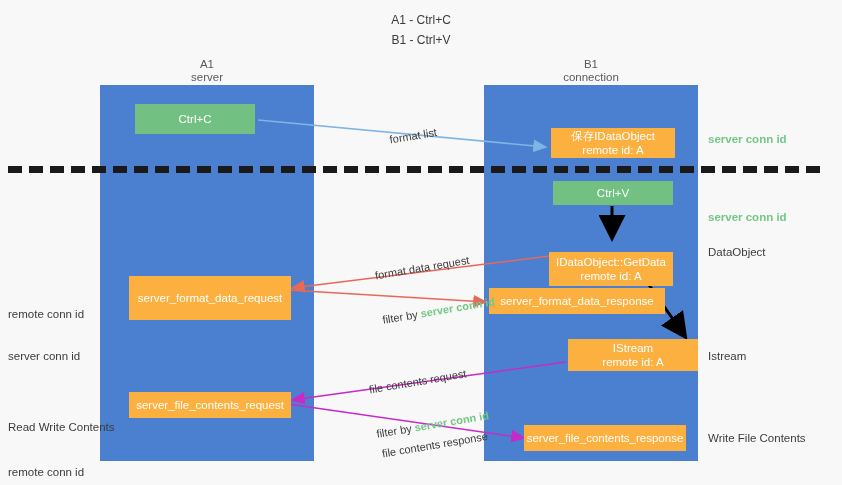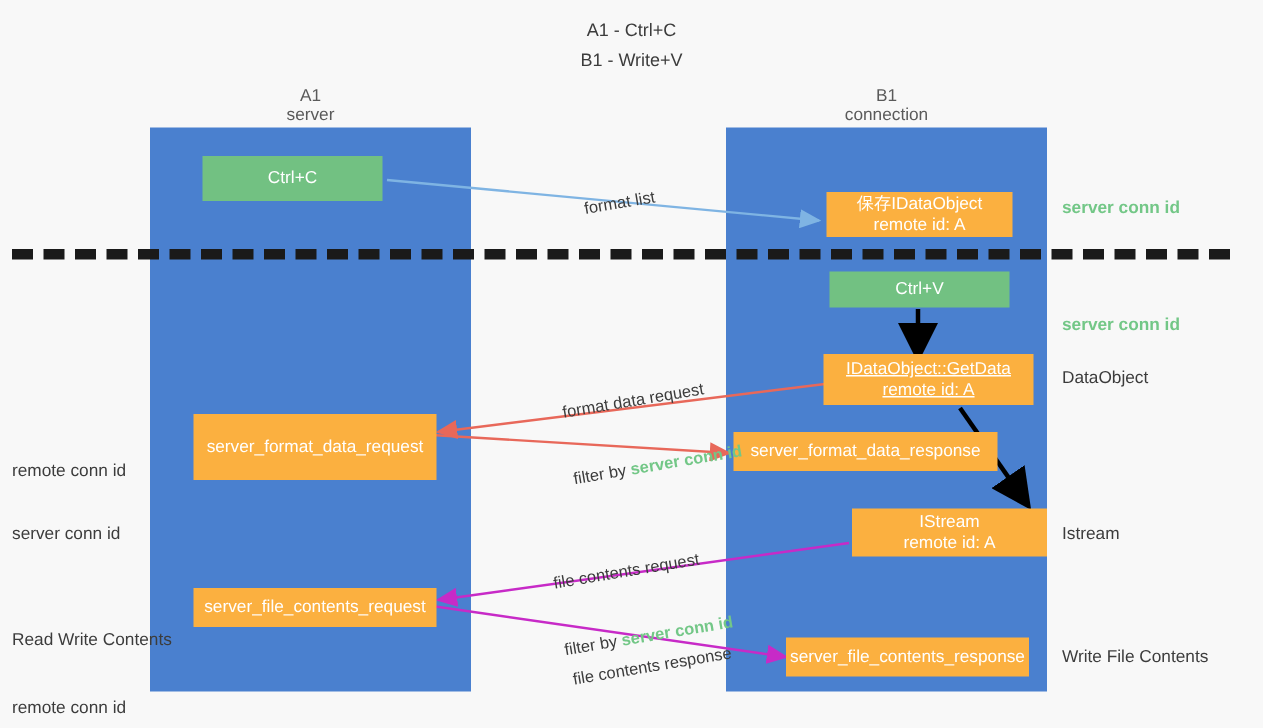--- a/index.html
+++ b/index.html
@@ -92,21 +92,21 @@
     width: 842px; height: 485px;
     overflow: visible;
     pointer-events: none;
   }
 </style>
 </head>
 <body>
 
 <div id="stage">
 
-  <div class="title"><span>A1 - Ctrl+C</span><br><span>B1 - Write+V</span></div>
+  <div class="title"><span>A1 - Ctrl+C</span><br><span>B1 - Ctrl+V</span></div>
 
   <div class="col-head" style="left:120px; top:58px; width:174px;"><span>A1</span><br><span>server</span></div>
 
   <div class="col-head" style="left:504px; top:58px; width:174px;"><span>B1</span><br><span>connection</span></div>
 
   <div class="lane a"></div>
   <div class="lane b"></div>
 
   <svg class="arrows">
     <defs>
@@ -147,21 +147,21 @@
 
   <div class="node orange" style="left:551px; top:128px; width:124px; height:30px;">
     <span>保存IDataObject</span>
     <span>remote id: A</span>
   </div>
 
   <div class="node green" style="left:553px; top:181px; width:120px; height:24px;">
     <span>Ctrl+V</span>
   </div>
 
-  <div class="node orange" style="left:549px; top:236px; width:140px; height:34px;text-decoration:underline;">
+  <div class="node orange" style="left:549px; top:252px; width:124px; height:34px;">
     <span>IDataObject::GetData</span>
     <span>remote id: A</span>
   </div>
 
   <div class="node orange" style="left:129px; top:276px; width:162px; height:44px;">
     <span>server_format_data_request</span>
   </div>
 
   <div class="node orange" style="left:489px; top:288px; width:176px; height:26px;">
     <span>server_format_data_response</span>

